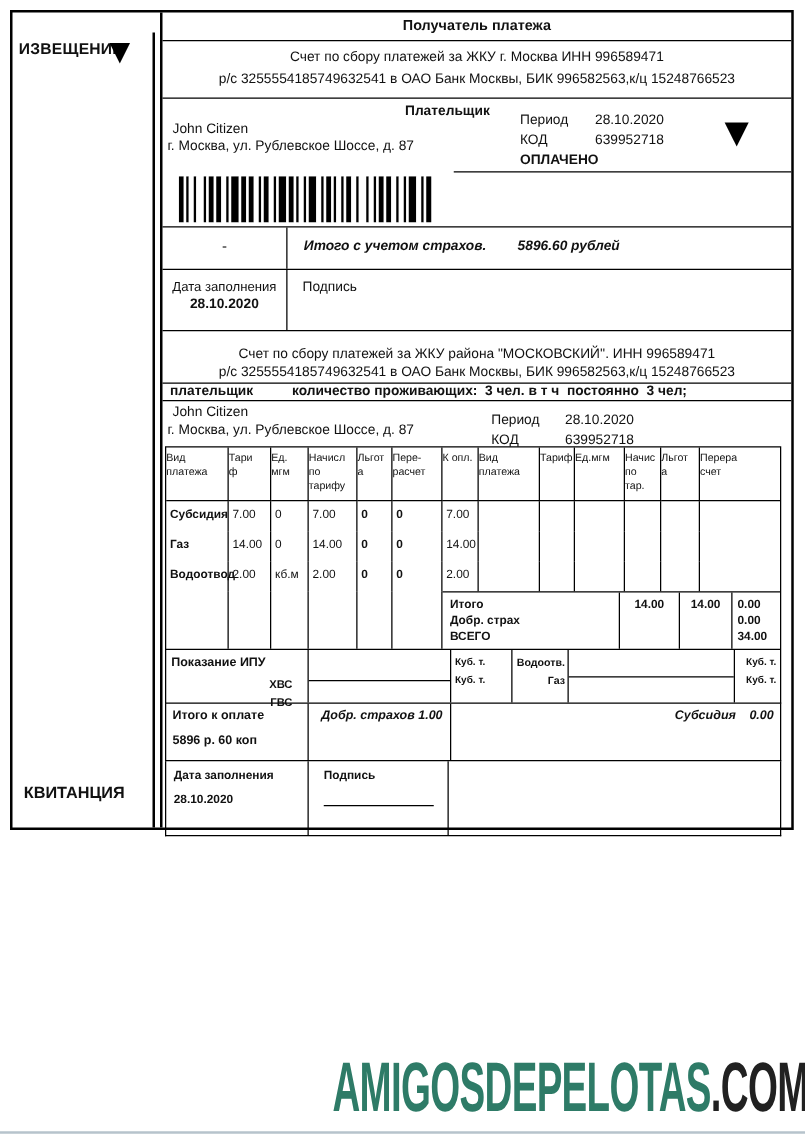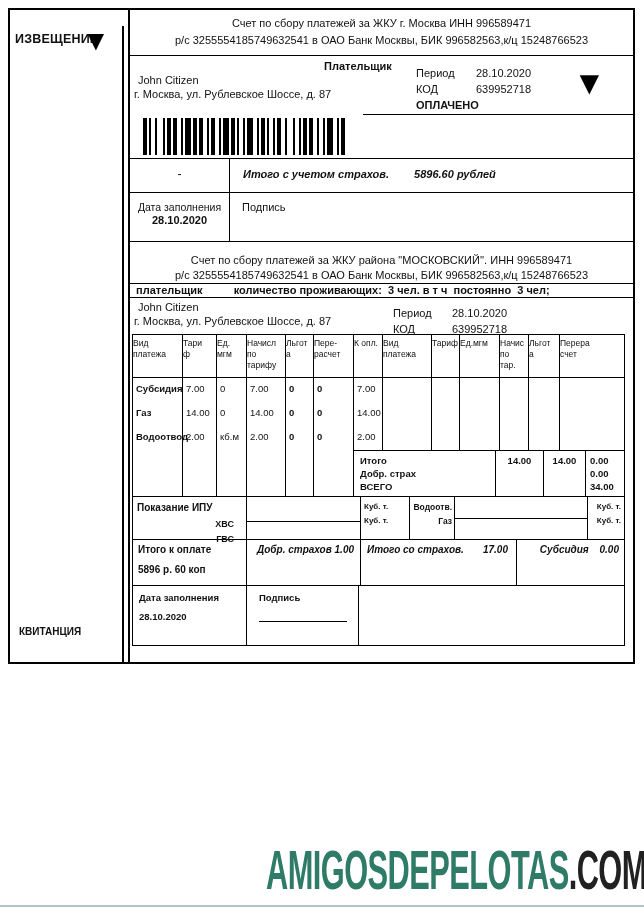--- a/index.html
+++ b/index.html
@@ -3,21 +3,21 @@
 <meta charset="utf-8">
 <style>
   * { margin:0; padding:0; box-sizing:border-box; }
   html,body { width:644px; height:915px; background:#fff; font-family:"Liberation Sans", sans-serif; color:#111; }
   body { position:relative; overflow:hidden; }
 
   .receipt { position:absolute; left:8px; top:8px; width:627px; height:656px; border:2px solid #000; display:flex; }
   .stub-col { width:114px; border-right:2px solid #000; position:relative;margin-top:16px; }
   .stub-top { position:absolute; left:5px; top:6px; font-size:12.5px; font-weight:bold; letter-spacing:.2px; }
   .stub-tri { position:absolute; left:72px; top:1px; font-size:28px; line-height:1; color:#000; }
-  .stub-bottom { position:absolute; left:9px; top:600px; font-size:10px; font-weight:bold; }
+  .stub-bottom { position:absolute; left:9px; top:600px; font-size:13px; font-weight:bold; }
 
   .main-col { flex:1; margin-left:4px; border-left:2px solid #000; position:relative; }
 
   .sec { width:100%; position:relative; }
   .bb { border-bottom:1px solid #000; }
 
   .title { height:23px; line-height:22px; text-align:center; font-weight:bold; font-size:11.5px; }
   .account1 { height:46px; padding-top:5px; text-align:center; font-size:11px; line-height:17px; }
   .account2 { height:42px; padding-top:11px; text-align:center; font-size:11px; line-height:15px; }
 
@@ -112,20 +112,21 @@
 
 <div class="receipt">
   <div class="stub-col">
     <div class="stub-top">ИЗВЕЩЕНИЕ</div>
     <span class="stub-tri">▼</span>
     <div class="stub-bottom">КВИТАНЦИЯ</div>
   </div>
 
   <div class="main-col">
 
+    <div class="sec title bb">Получатель платежа</div>
 
     <div class="sec account1 bb">
       <div>Счет по сбору платежей за  ЖКУ  г. Москва ИНН 996589471</div>
       <div>р/с 3255554185749632541 в ОАО Банк Москвы, БИК 996582563,к/ц 15248766523</div>
     </div>
 
     <div class="sec payer1">
       <div class="l1">Плательщик</div>
       <div class="l2">John Citizen</div>
       <div class="l3">г. Москва, ул. Рублевское Шоссе, д. 87</div>
@@ -376,24 +377,20 @@
 
     <div class="wrow pay">
       <div class="c1">
         <div>Итого к оплате</div>
         <div class="amt">5896 р. 60 коп</div>
       </div>
       <div class="c2">
         <span>Добр. страхов</span>
         <span class="v">1.00</span>
       </div>
-      <div class="c3">
-        <span>Итого со страхов.</span>
-        <span>17.00</span>
-      </div>
       <div class="c4">
         <span>Субсидия</span>
         <span class="v">0.00</span>
       </div>
     </div>
 
     <div class="wrow dat">
       <div class="c1">
         <div>Дата заполнения</div>
         <div class="v">28.10.2020</div>

